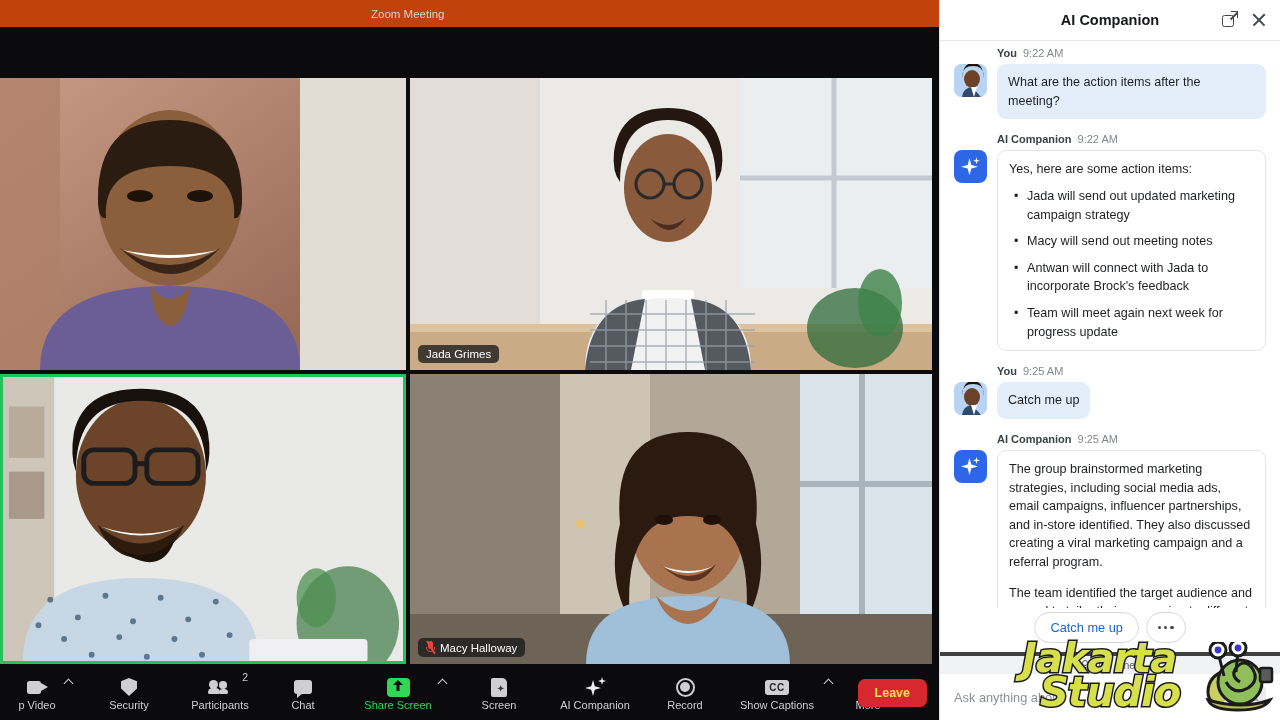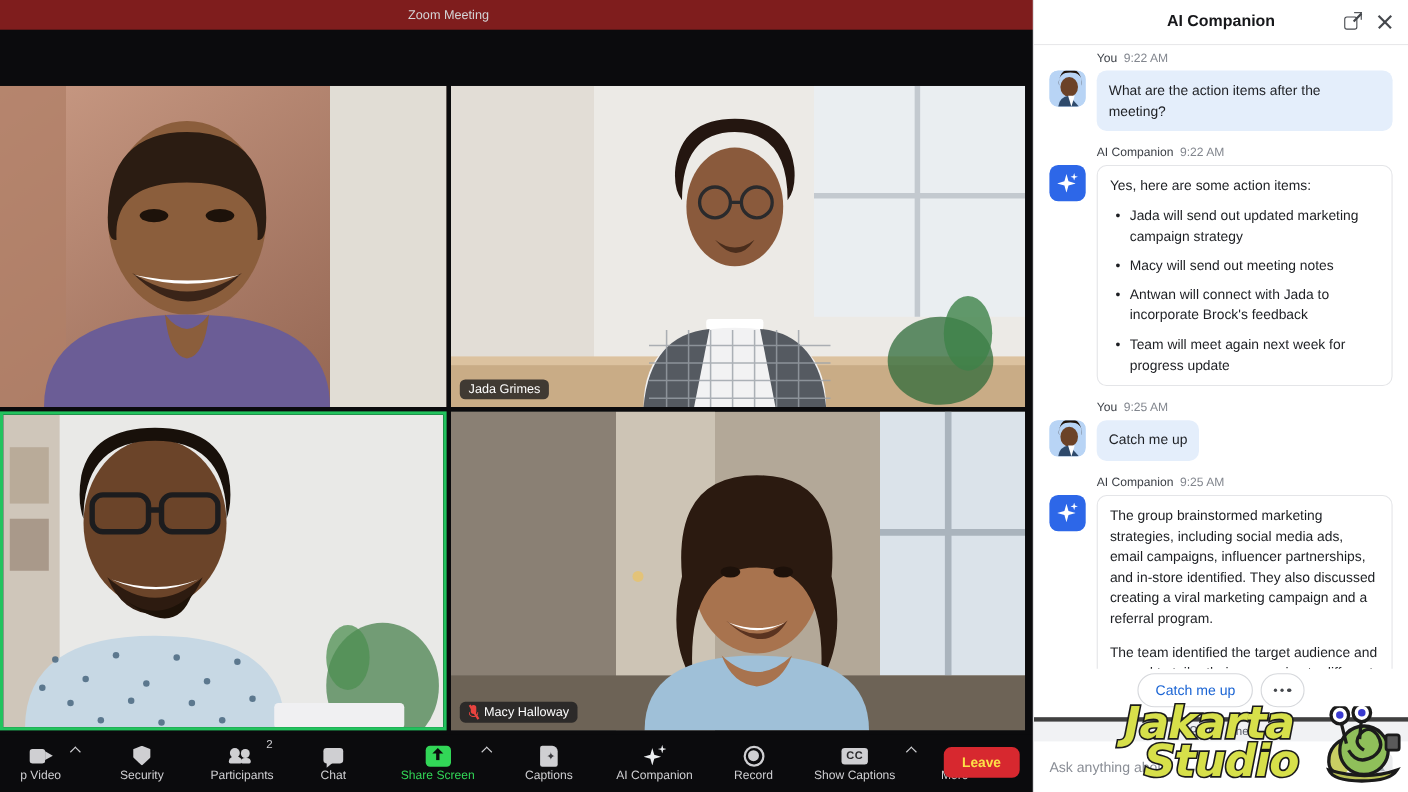--- a/index.html
+++ b/index.html
@@ -9,21 +9,21 @@
     font-family: "Liberation Sans", sans-serif;
     background: #0b0b0d;
   }
   #app { position: relative; width: 1280px; height: 720px; display: flex; }
 
   
   #meeting { position: relative; width: 939px; height: 720px; background: #0b0b0d; }
 
   #titlebar {
     position: absolute; top: 0; left: 0; width: 1049px; height: 27px;
-    background: #7f1d1d; display: flex; align-items: center;
+    background: #c2410c; display: flex; align-items: center;
   }
   #titlebar .mtitle {
     position: absolute; left: 371px; color: #d4d4d6; font-size: 11.5px;
   }
   .view-btn {
     position: absolute; right: 13px; top: 4px;
     display: flex; align-items: center; gap: 5px;
     background: #3a3a3e; border-radius: 5px; padding: 3px 9px;
     color: #f0f0f2; font-size: 11.5px; cursor: pointer;
   }
@@ -147,21 +147,21 @@
     border-top: 1.6px solid #44474c; border-right: 1.6px solid #44474c; }
   .closex { right: 14px; width: 15px; height: 15px; }
   .closex:before, .closex:after { content:""; position: absolute; left: 0; top: 7px;
     width: 16px; height: 1.7px; background: #44474c; }
   .closex:before { transform: rotate(45deg); }
   .closex:after { transform: rotate(-45deg); }
 
   #thread { flex: 1 1 auto; overflow: hidden; padding: 6px 14px 0 14px; position: relative; }
   .msg { display: flex; gap: 10px; margin-bottom: 14px; }
   .msg .meta { font-size: 11px; color: #5c6069; margin-bottom: 5px; }
-  .msg .meta b { font-weight: normal; color: #3c4047; }
+  .msg .meta b { font-weight: bold; color: #3c4047; }
   .msg .meta .tm { margin-left: 6px; color: #82868e; }
   .avatar { width: 33px; height: 33px; border-radius: 8px; flex: 0 0 auto; margin-top: 17px; overflow: hidden; position: relative; }
   .avatar.user { background: #b8d4f5; }
   .avatar.ai { background: #2d67e8; display: flex; align-items: center; justify-content: center; }
   .avatar.ai .sp {
     width: 17px; height: 17px; background: #fff;
     clip-path: polygon(50% 0, 61% 39%, 100% 50%, 61% 61%, 50% 100%, 39% 61%, 0 50%, 39% 39%);
     position: relative; left: -1px;
   }
   .avatar.ai .sp2 {
@@ -436,21 +436,21 @@
         <span class="lab">Share Screen</span>
         <span class="chev" style="right:-6px;"></span>
       </div>
 
       <div class="tb-item" style="margin-left:26px;width:66px;">
         <span class="ico">
           <span class="ic-doc">
               <span class="s">✦</span>
             </span>
         </span>
-        <span class="lab">Captions</span>
+        <span class="lab">Screen</span>
       </div>
 
       <div class="tb-item" style="margin-left:20px;width:86px;">
         <span class="ico">
           <span class="ic-spark">
               <span class="big"></span>
               <span class="sm"></span>
             </span>
         </span>
         <span class="lab">AI Companion</span>

